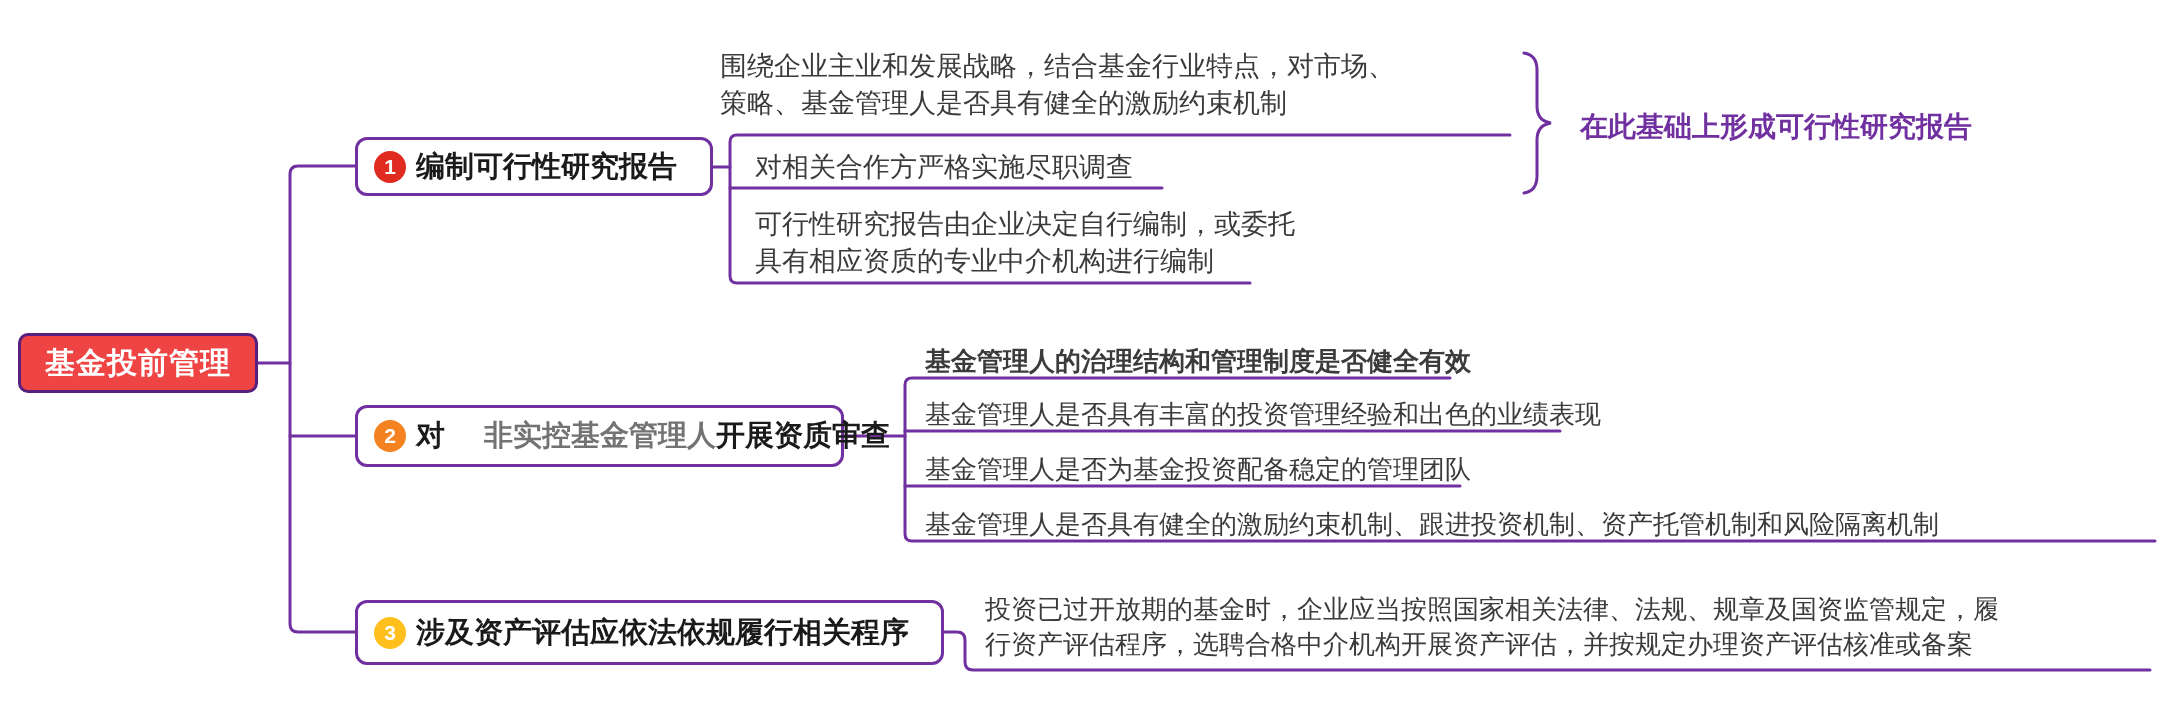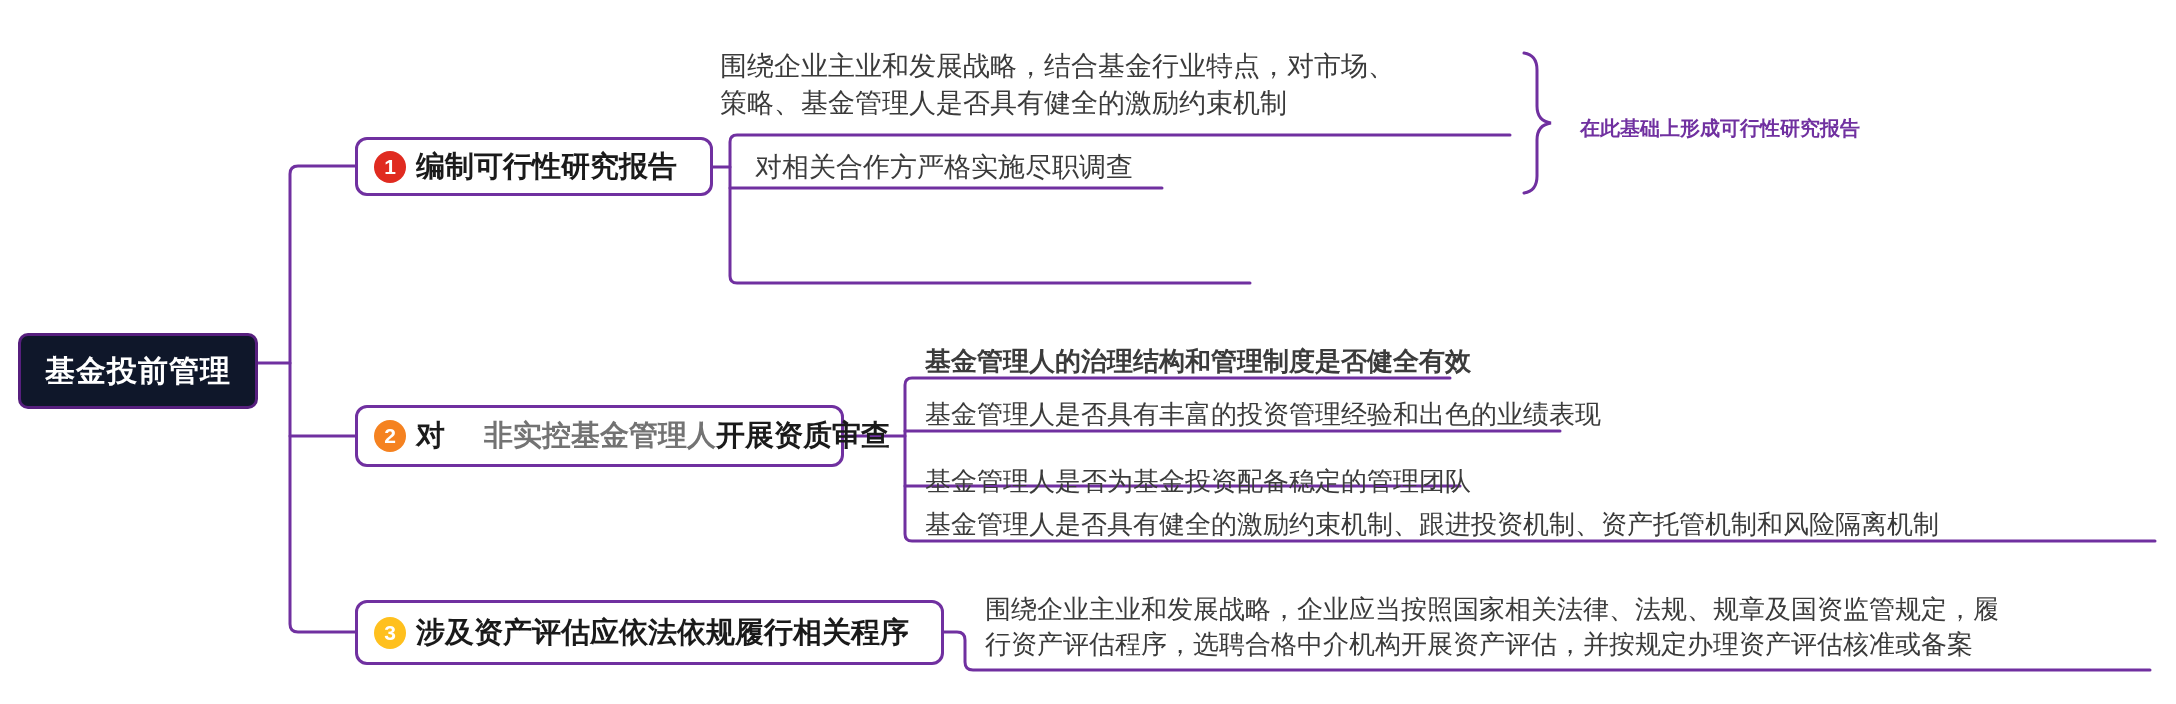--- a/index.html
+++ b/index.html
@@ -23,22 +23,22 @@
     fill: none;
     stroke: #7030A0;
     stroke-width: 3;
     stroke-linecap: round;
   }
   svg.connectors path.brace { stroke-width: 3; }
 
   .root-node {
     position: absolute;
     left: 18px; top: 333px;
-    width: 240px; height: 76px;
-    background: #0f172a;
+    width: 240px; height: 60px;
+    background: #ef4444;
     border: 3px solid #571F7E;
     border-radius: 10px;
     display: flex; align-items: center; justify-content: center;
     color: #ffffff;
     font-size: 30px;
     font-weight: bold;
     letter-spacing: 1px;
   }
 
   .branch-node {
@@ -79,24 +79,23 @@
     font-size: 27px;
     line-height: 37px;
     white-space: nowrap;
   }
   .leaf-small { font-size: 26px; line-height: 35px; }
 
   .annotation {
     position: absolute;
     left: 1580px; top: 108px;
     color: #7030A0;
-    font-size: 20px;
+    font-size: 28px;
     font-weight: bold;
     white-space: nowrap;
-    margin-top: 7px;
   }
 </style>
 </head>
 <body>
 
 <div class="canvas">
 
   <svg class="connectors">
 
     <path d="M258,363 H290"></path>
@@ -129,36 +128,40 @@
 
   <div class="leaf" style="left:720px; top:48px;">
     <div>围绕企业主业和发展战略，结合基金行业特点，对市场、</div>
     <div>策略、基金管理人是否具有健全的激励约束机制</div>
   </div>
 
   <div class="leaf" style="left:755px; top:149px;">
     <div>对相关合作方严格实施尽职调查</div>
   </div>
 
+  <div class="leaf" style="left:755px; top:206px;">
+    <div>可行性研究报告由企业决定自行编制，或委托</div>
+    <div>具有相应资质的专业中介机构进行编制</div>
+  </div>
 
   <div class="annotation">在此基础上形成可行性研究报告</div>
 
   <div class="branch-node branch2">
     <span class="badge badge-2">2</span>
     <span><span>对</span><span class="red-part">非实控基金管理人</span><span>开展资质审查</span></span>
   </div>
 
   <div class="leaf leaf-small" style="left:925px; top:344px;font-weight:bold;">基金管理人的治理结构和管理制度是否健全有效</div>
   <div class="leaf leaf-small" style="left:925px; top:397px;">基金管理人是否具有丰富的投资管理经验和出色的业绩表现</div>
-  <div class="leaf leaf-small" style="left:925px; top:452px;margin-top:12px;">基金管理人是否为基金投资配备稳定的管理团队</div>
+  <div class="leaf leaf-small" style="left:925px; top:452px;">基金管理人是否为基金投资配备稳定的管理团队</div>
   <div class="leaf leaf-small" style="left:925px; top:507px;">基金管理人是否具有健全的激励约束机制、跟进投资机制、资产托管机制和风险隔离机制</div>
 
   <div class="branch-node branch3">
     <span class="badge badge-3">3</span>
     <span>涉及资产评估应依法依规履行相关程序</span>
   </div>
 
   <div class="leaf leaf-small" style="left:985px; top:592px;">
-    <div>围绕企业主业和发展战略，企业应当按照国家相关法律、法规、规章及国资监管规定，履</div>
+    <div>投资已过开放期的基金时，企业应当按照国家相关法律、法规、规章及国资监管规定，履</div>
     <div>行资产评估程序，选聘合格中介机构开展资产评估，并按规定办理资产评估核准或备案</div>
   </div>
 
 </div>
 
 </body></html>

